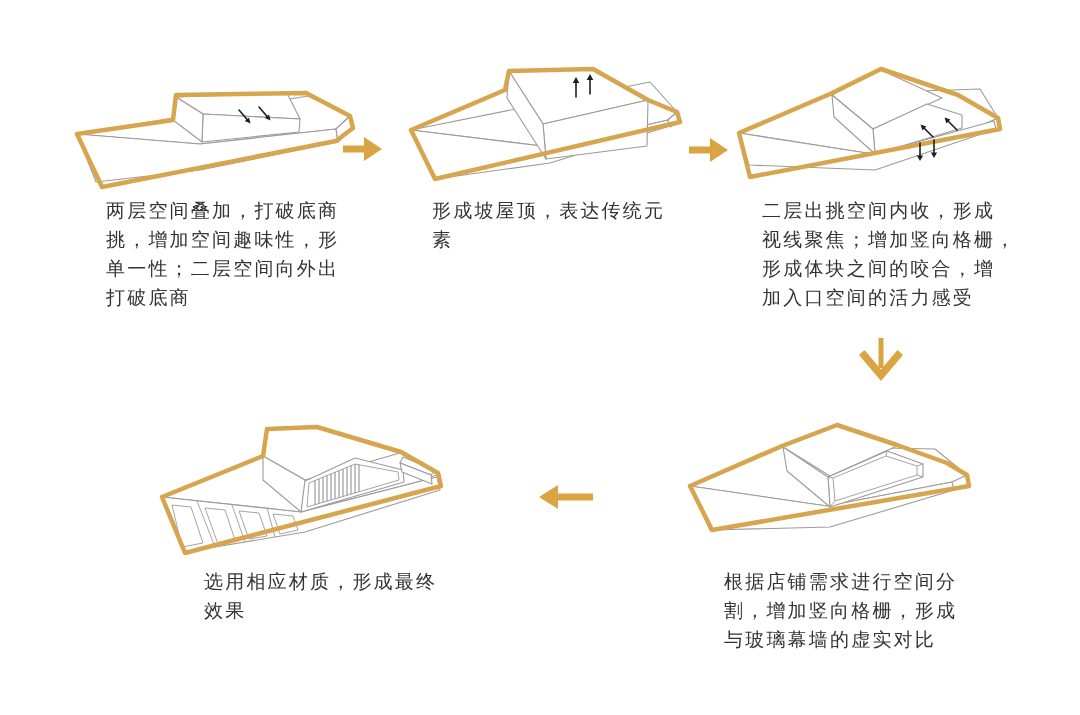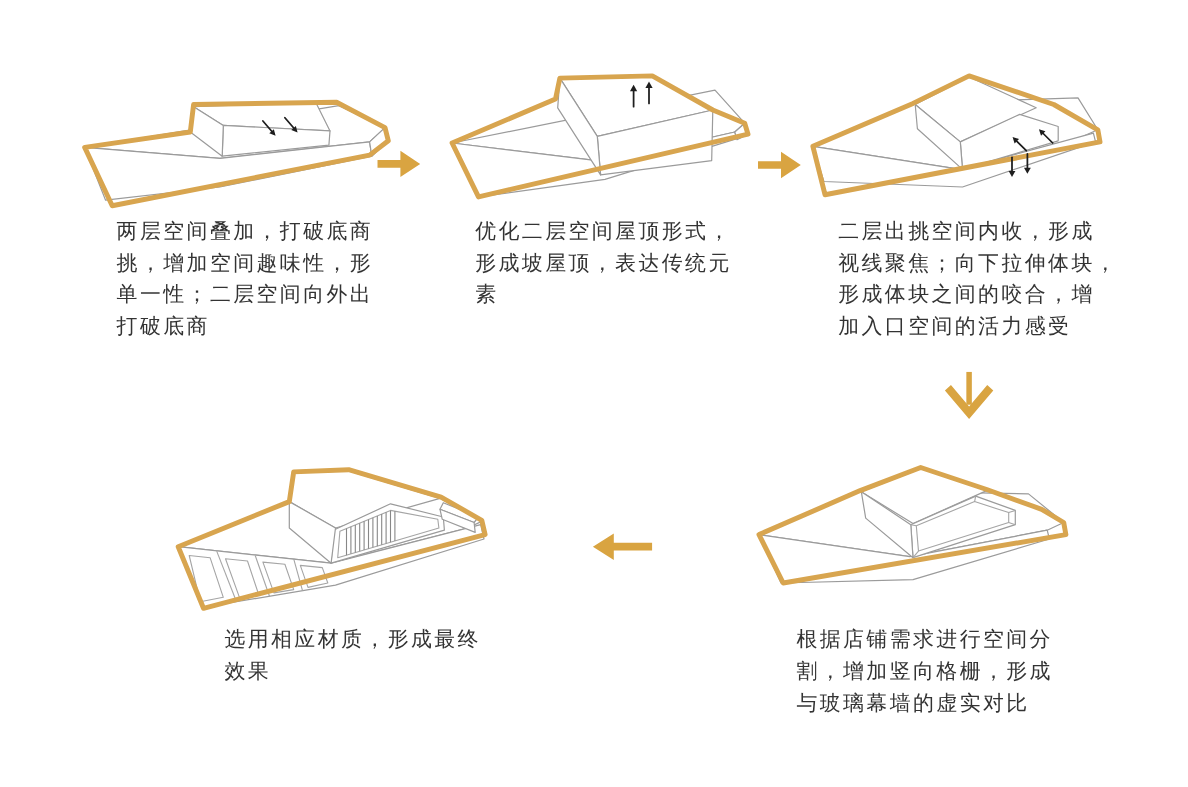--- a/index.html
+++ b/index.html
@@ -87,27 +87,26 @@
     </g>
   </svg>
 
   <div class="abs caption" style="left:106px;top:196px;">
     <div class="cap-line">两层空间叠加，打破底商</div>
     <div class="cap-line">挑，增加空间趣味性，形</div>
     <div class="cap-line">单一性；二层空间向外出</div>
     <div class="cap-line">打破底商</div>
   </div>
   <div class="abs caption" style="left:432px;top:196px;">
-    <div class="cap-line">优化二层空间屋顶形式，</div>
     <div class="cap-line">形成坡屋顶，表达传统元</div>
     <div class="cap-line">素</div>
   </div>
   <div class="abs caption" style="left:762px;top:196px;">
     <div class="cap-line">二层出挑空间内收，形成</div>
-    <div class="cap-line">视线聚焦；向下拉伸体块，</div>
+    <div class="cap-line">视线聚焦；增加竖向格栅，</div>
     <div class="cap-line">形成体块之间的咬合，增</div>
     <div class="cap-line">加入口空间的活力感受</div>
   </div>
 
   <svg class="abs" style="left:857px;top:338px;" width="48" height="46" viewBox="0 0 48 46">
     <polygon class="flow" points="21.5,0 26.5,0 26.5,30 21.5,30"></polygon>
     <polygon class="flow" points="2,17 24,43 46,17 40.5,12 24,31.5 7.5,12"></polygon>
   </svg>
 
   <svg class="abs" style="left:680px;top:414px;" width="292" height="130" viewBox="0 0 292 130">

